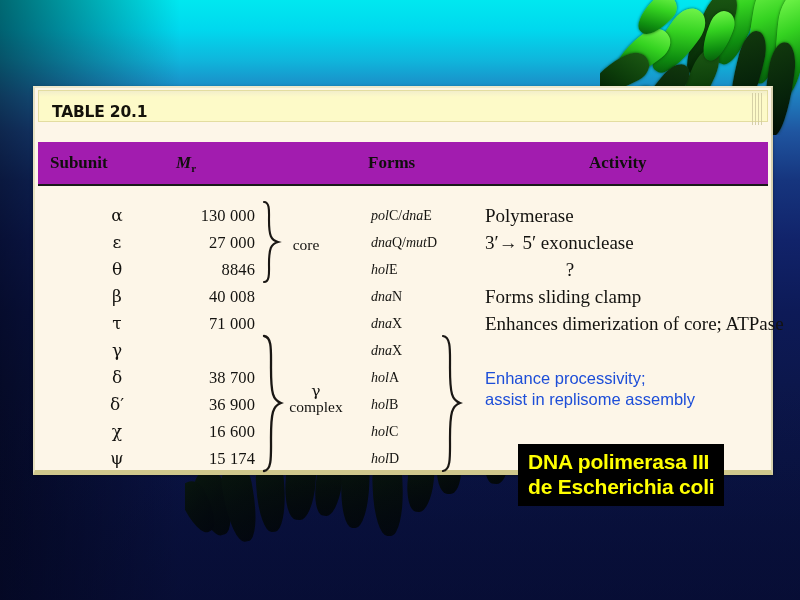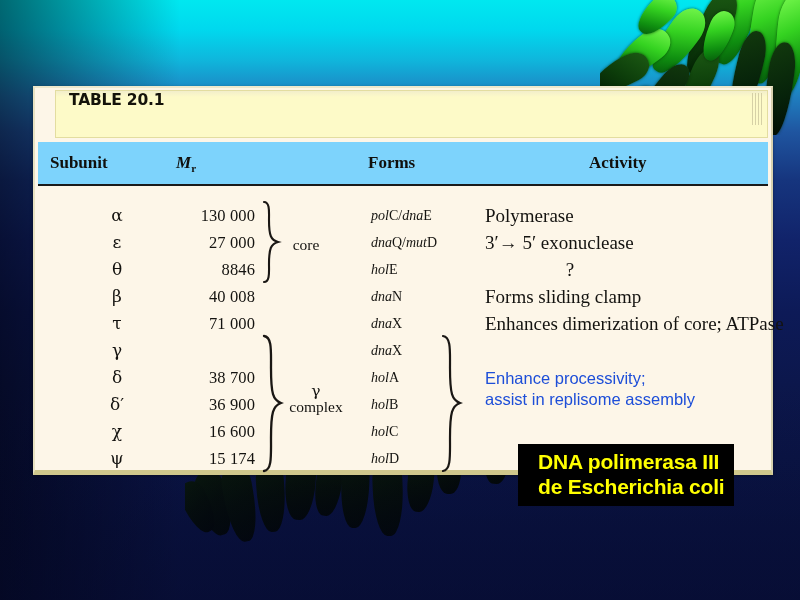--- a/index.html
+++ b/index.html
@@ -76,25 +76,25 @@
     border-left:2px solid #e8e2c2;
     border-right:2px solid #d8d2b0;
     border-top:2px solid #eee8cc;
     border-bottom:5px solid #cfc78c;
     box-shadow:0 1px 3px rgba(0,0,0,.35);
   }
 
   
   #table-title-bar {
     position:relative;
-    height:48px;
-    margin:2px 3px 0 20px;
+    height:32px;
+    margin:2px 3px 0 3px;
     background:#fdfac8;
     border:1px solid #e3dda0;
-    display:flex; align-items:flex-start;
+    display:flex; align-items:flex-end;
   }
   #table-title-bar:before{
     content:""; position:absolute; left:0; top:0; right:0; height:6px;
     background:linear-gradient(to bottom,#f2eecb,#fdfac8);
   }
   .tt-num {
     font-family:"DejaVu Sans", sans-serif;
     font-weight:bold; font-size:15.5px; color:#14120a;
     margin-left:13px; letter-spacing:-0.2px;
     position:relative; z-index:2;
@@ -106,23 +106,23 @@
   }
   
   #title-grip{
     position:absolute; right:3px; top:2px; width:12px; height:32px;
     background:repeating-linear-gradient(to right, #cfc9a0 0 1px, transparent 1px 3px);
     opacity:.85;
   }
 
   
   #header-row {
-    margin:4px 3px 0 3px;
+    margin:20px 3px 0 3px;
     height:44px;
-    background:#7dd3fc;
+    background:#a21caf;
     border-bottom:2px solid #1a1a1a;
     position:relative;
   }
   .hdr {
     position:absolute; top:11px;
     font-family:"Liberation Serif", serif;
     font-weight:bold; font-size:17px; color:#100f0c;
   }
   #hdr-subunit { left:12px; }
   #hdr-mr      { left:138px; font-style:italic; font-weight:bold; }
@@ -174,21 +174,21 @@
   #act-gamma {
     position:absolute; left:450px; top:182px;
     font-family:Liberation Sans, sans-serif; font-size:16.5px;
     color:#1d4ed8; line-height:21px; white-space:nowrap;
   }
 
   
   #caption-box {
     position:absolute; left:518px; top:444px;
     background:#000000;
-    padding:5px 10px 7px 20px;
+    padding:5px 10px 7px 10px;
     z-index:40;
   }
   #caption-box div {
     font-family:"Liberation Sans", sans-serif;
     font-size:21px; font-weight:bold; color:#ffff00;
     line-height:25px; letter-spacing:-.2px; white-space:nowrap;
   }
 </style>
 </head>
 <body>

